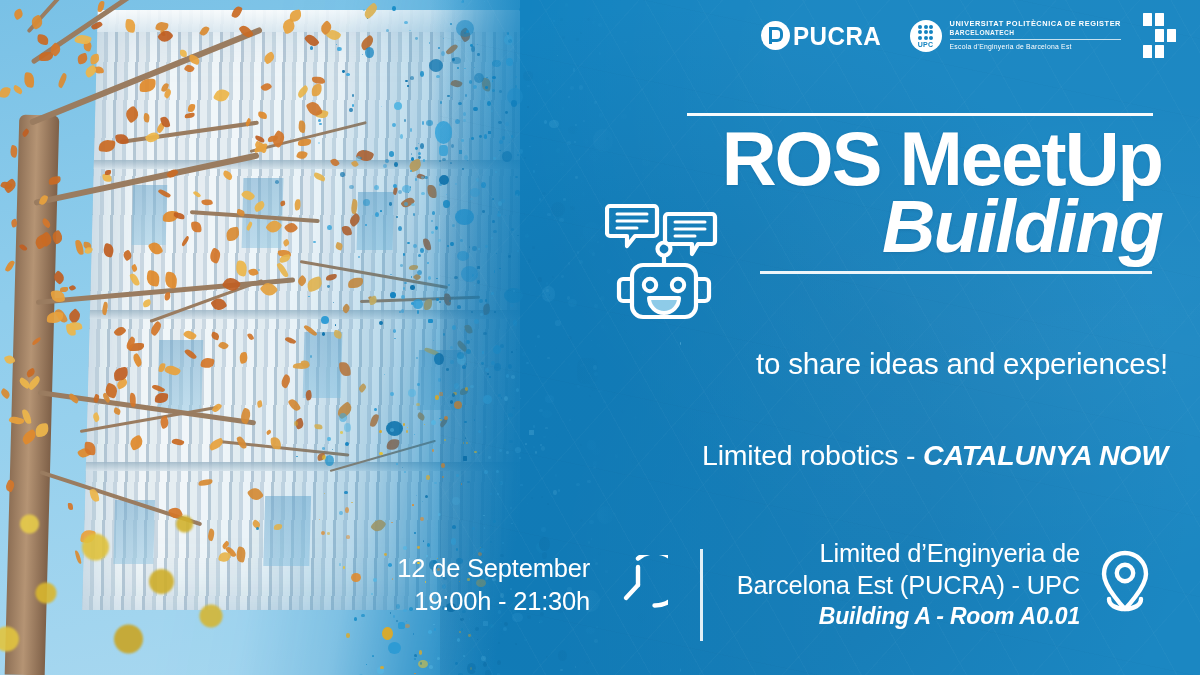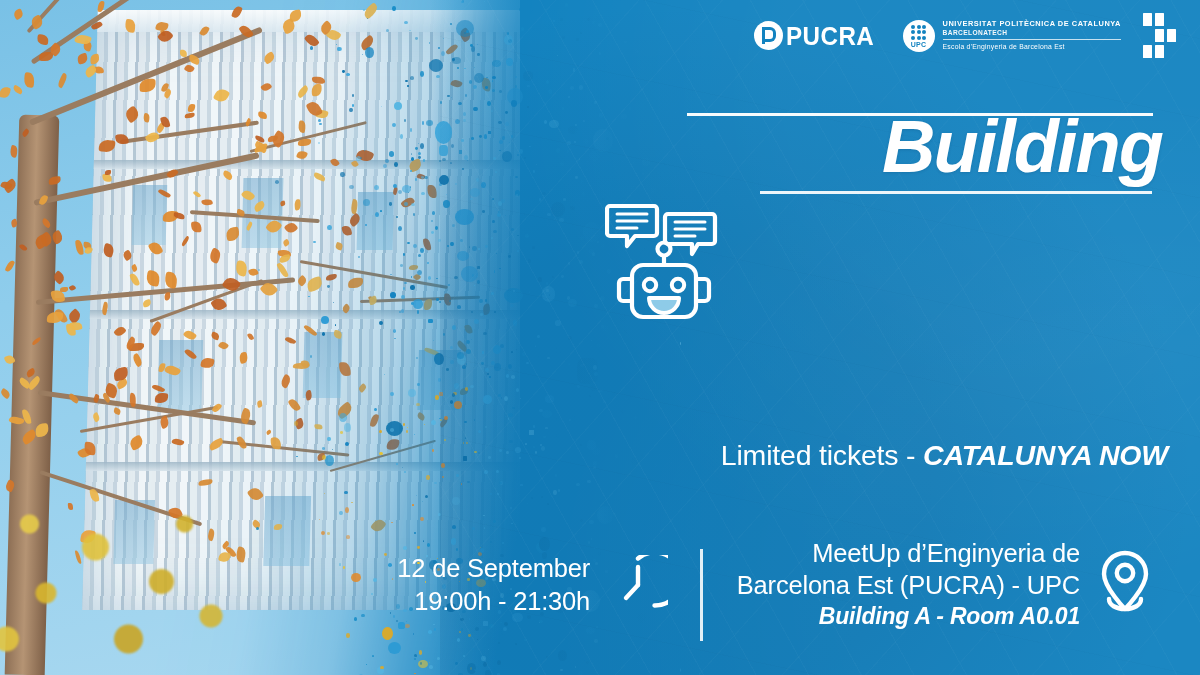--- a/index.html
+++ b/index.html
@@ -1385,21 +1385,21 @@
             <i></i>
             <i></i>
             <i></i>
             <i></i>
             <i></i>
             <i></i>
         </div>
         <span>UPC</span>
       </div>
       <div class="upc-txt">
-        <div class="upc-l1">UNIVERSITAT POLITÈCNICA DE CATALUNYA</div>
+        <div class="upc-l1">UNIVERSITAT POLITÈCNICA DE REGISTER</div>
         <div class="upc-l2">BARCELONATECH</div>
         <div class="upc-rule"></div>
         <div class="upc-l3">Escola d'Enginyeria de Barcelona Est</div>
       </div>
     </div>
 
     <div class="eebe">
       <b style="height:13px"></b>
         <b style="height:13px"></b>
         <b style="height:13px;visibility:hidden"></b>
@@ -1407,20 +1407,21 @@
         <b style="height:13px"></b>
         <b style="height:13px"></b>
       <b style="height:13px"></b>
         <b style="height:13px"></b>
         <b style="height:13px;visibility:hidden"></b>
     </div>
   </div>
 
   <div class="headline">
     <div class="rule-top"></div>
+    <div class="t-ros">ROS MeetUp</div>
     <div class="t-bcn-row">
       <div class="t-bcn">Building</div>
     </div>
     <div class="rule-bot"></div>
 
     <svg class="robot" viewBox="0 0 118 122">
       <g fill="none" stroke="#ffffff" stroke-width="4.2" stroke-linejoin="round" stroke-linecap="round">
 
         <path d="M3 5 H47 A3 3 0 0 1 50 8 V32 A3 3 0 0 1 47 35 H28 L20 45 L20 35 H3 A3 3 0 0 1 0 32 V8 A3 3 0 0 1 3 5 Z" transform="translate(2,2)"></path>
 
@@ -1445,43 +1446,44 @@
       </g>
 
       <circle cx="45" cy="86" r="6.2" fill="none" stroke="#ffffff" stroke-width="4"></circle>
       <circle cx="73" cy="86" r="6.2" fill="none" stroke="#ffffff" stroke-width="4"></circle>
 
       <path d="M44 99 A15 15 0 0 0 74 99 Z" fill="#8ecbe8" stroke="#ffffff" stroke-width="4" stroke-linejoin="round"></path>
     </svg>
   </div>
 
   <div class="sub">
+    <div>to share ideas and experiences!</div>
   </div>
 
   <div class="tickets">
-    <span>Limited tickets - </span><span class="em">CATALUNYA NOW</span>
+    <span>Limited robotics - </span><span class="em">CATALUNYA NOW</span>
   </div>
 
   <div class="divider"></div>
 
   <div class="when">
     <div class="when-txt">
       <div>12 de September</div>
       <div>19:00h - 21:30h</div>
     </div>
     <svg width="60" height="60" viewBox="0 0 60 60">
       <path d="M30 3.5 A26.5 26.5 0 1 1 46.5 50.5" fill="none" stroke="#fff" stroke-width="4.4" stroke-linecap="round"></path>
       <line x1="30" y1="30" x2="30" y2="12" stroke="#fff" stroke-width="4.4" stroke-linecap="round"></line>
       <line x1="30" y1="30" x2="18" y2="43" stroke="#fff" stroke-width="4.4" stroke-linecap="round"></line>
     </svg>
   </div>
 
   <div class="where">
     <div class="where-txt">
-      <div class="where-l1">MeetUp d’Enginyeria de</div>
+      <div class="where-l1">Limited d’Enginyeria de</div>
       <div class="where-l2">Barcelona Est (PUCRA) - UPC</div>
       <div class="where-l3">Building A - Room A0.01</div>
     </div>
     <svg width="58" height="72" viewBox="0 0 58 72">
       <path d="M29 4 C17.4 4 8 13.4 8 25 C8 38.5 29 60 29 60 C29 60 50 38.5 50 25 C50 13.4 40.6 4 29 4 Z" fill="none" stroke="#fff" stroke-width="4.4" stroke-linejoin="round"></path>
       <circle cx="29" cy="24" r="8.2" fill="none" stroke="#fff" stroke-width="4.4"></circle>
       <path d="M13 50 C13 56 20 60 29 60 C38 60 45 56 45 50" fill="none" stroke="#fff" stroke-width="4.4" stroke-linecap="round"></path>
     </svg>
   </div>
 

